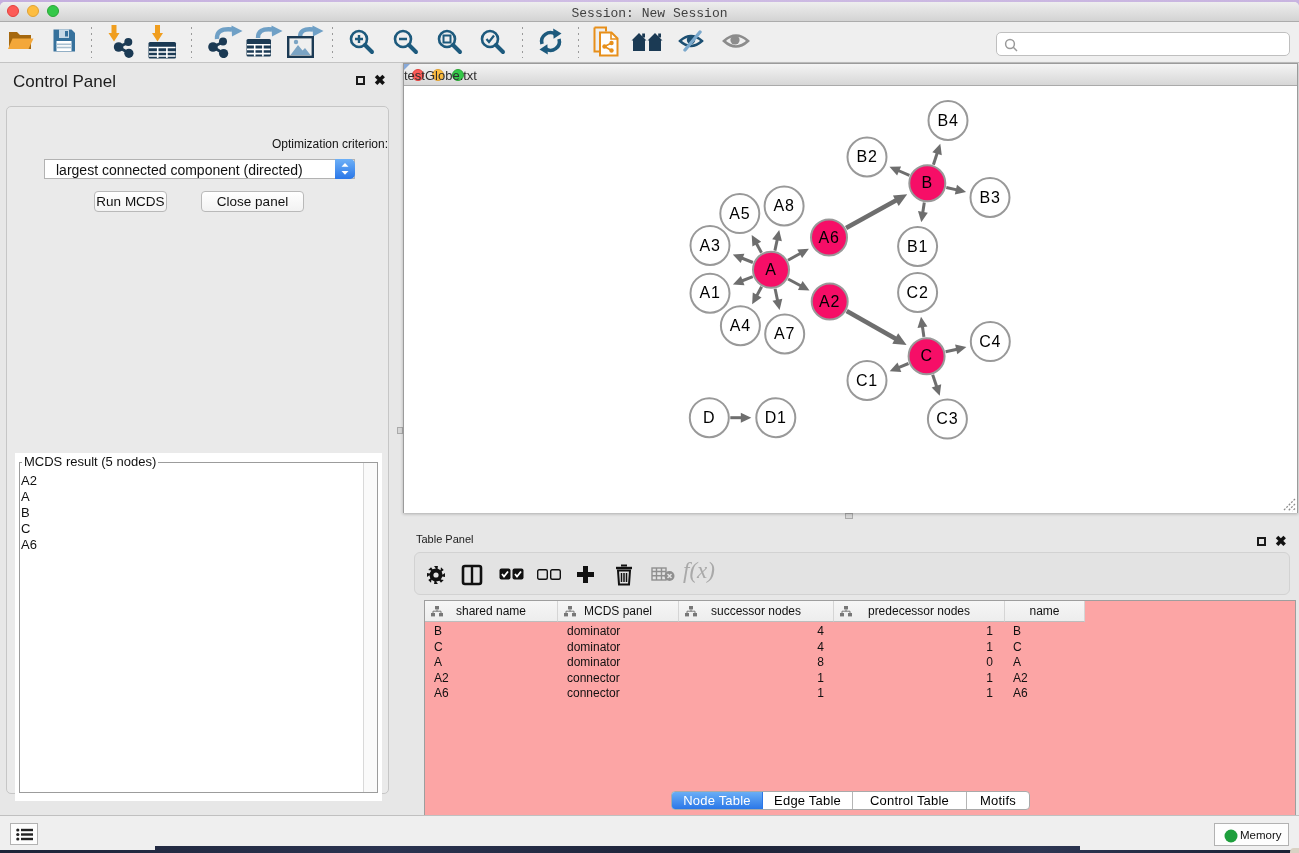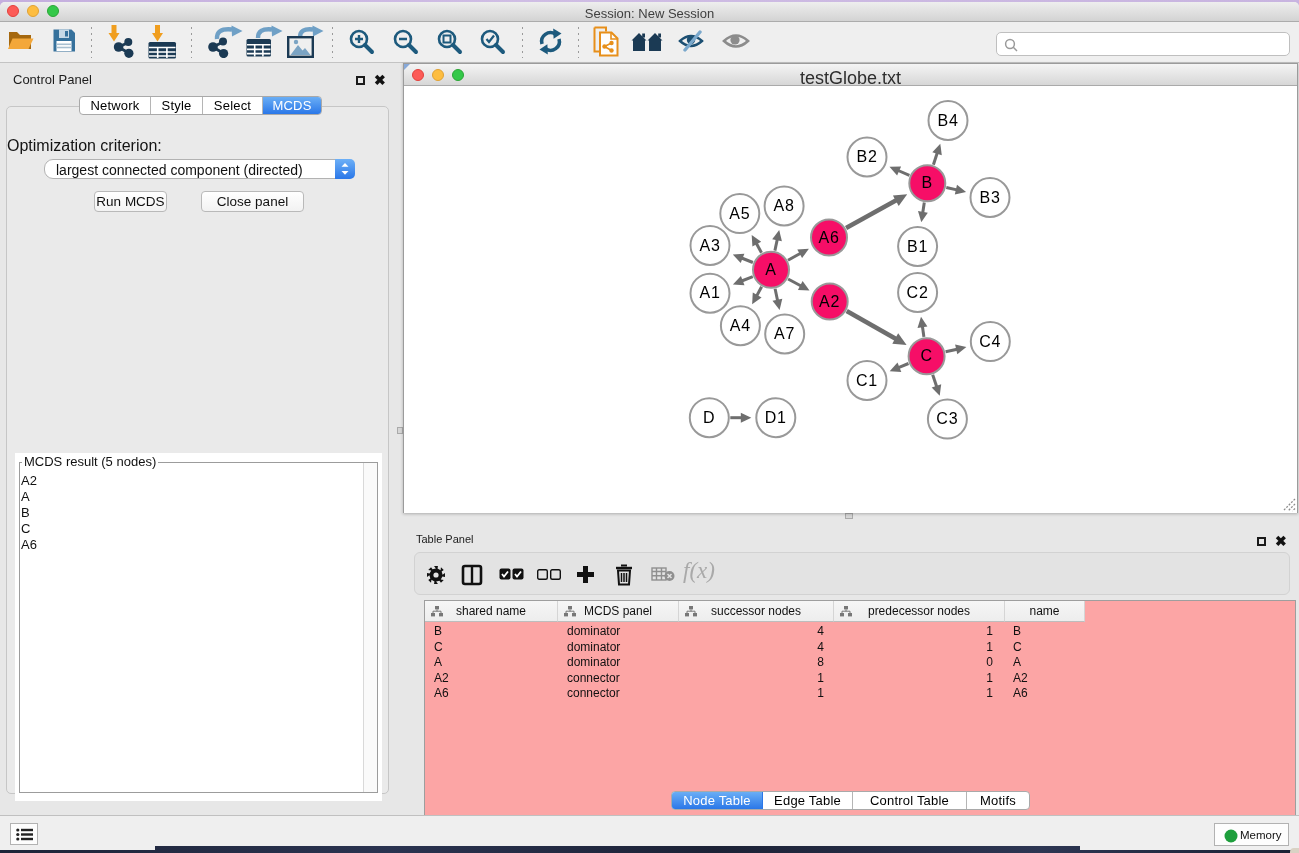--- a/index.html
+++ b/index.html
@@ -10,74 +10,74 @@
   background:linear-gradient(90deg,#c4aede 0%,#cfbde4 40%,#c8b4e0 100%); }
 #wallpaper-bottom { position:absolute; left:0; top:846px; width:1299px; height:7px;
   background:linear-gradient(90deg,#1d2438,#2a3350 30%,#1c2236 55%,#2d3653 80%,#1a2134); }
 #wb-patch-l { position:absolute; left:0; top:846px; width:155px; height:3.5px; background:#efefef; }
 #wb-patch-r { position:absolute; left:1080px; top:846px; width:219px; height:3.5px; background:#efefef; }
 #wb-wedge { position:absolute; left:1290px; top:848px; width:9px; height:5px; background:#d9d2c4; border-radius:4px 0 0 0; }
 #appwin { position:absolute; left:0; top:2px; width:1299px; height:844px;
   background:#e7e7e7; border-radius:5px 5px 0 0; overflow:hidden; }
 
 #titlebar { position:absolute; left:0; top:0; width:100%; height:20px;
-  background:linear-gradient(#eeeeee,#d3d3d3); border-bottom:1px solid #acacac; }
+  background:linear-gradient(#eeeeee,#d3d3d3); border-bottom:1px solid #acacac;font-family:Liberation Mono, monospace; }
 #titlebar .title { position:absolute; left:0; right:0; top:4px; text-align:center;
   font-size:13px; color:#404040; }
 .tl { position:absolute; top:3px; width:12px; height:12px; border-radius:50%; }
 .tl.r { background:#fc5b57; border:1px solid #e2403c; }
 .tl.y { background:#fdbd40; border:1px solid #e0a133; }
 .tl.g { background:#34c849; border:1px solid #2aa636; }
 
 #toolbar { position:absolute; left:0; top:20px; width:100%; height:41px; background:#efefef;
   border-bottom:1px solid #c3c3c3; }
 .tsep { position:absolute; top:5px; height:31px; width:1px;
   background-image:linear-gradient(#9a9a9a 33%, rgba(0,0,0,0) 0%);
   background-size:1px 6px; }
 .ticon { position:absolute; top:29px; }
 #searchbox { position:absolute; left:996px; top:10px; width:294px; height:24px;
   background:#fff; border:1px solid #bfbfbf; border-radius:5px; }
 #searchbox svg { position:absolute; left:7px; top:5px; }
 
 #cpanel { position:absolute; left:0; top:61px; width:395px; height:752px; background:#e7e7e7; }
-#cpanel .ptitle { position:absolute; left:13px; top:9px; font-size:13px; color:#1c1c1c; }
+#cpanel .ptitle { position:absolute; left:13px; top:9px; font-size:17px; color:#1c1c1c; }
 .winbtns { position:absolute; }
 .fl-sq { display:inline-block; width:9px; height:9px; border:2px solid #1a1a1a; margin-right:9px; }
 .fl-x { display:inline-block; font-size:14px; font-weight:bold; color:#111; }
 
 .seg { position:absolute; z-index:6; display:flex; height:19px; border:1px solid #a9a9a9; border-radius:4px;
   background:#fff; overflow:hidden; font-size:13px; }
 .seg .s { padding:0; text-align:center; line-height:18px; color:#000; letter-spacing:0.2px; border-right:1px solid #b5b5b5; }
 .seg .s:last-child { border-right:none; }
 .seg .s.sel { background:linear-gradient(#6aaef5,#2a77e8); color:#fff; border-right-color:#2a77e8; }
 #tabcontent { position:absolute; left:6px; top:43px; width:383px; height:688px;
   background:#eaeaea; border:1px solid #c6c6c6; border-radius:5px; }
-#optlabel { position:absolute; left:0; width:100%; top:30px; text-align:left; font-size:16px; color:#141414; }
+#optlabel { position:absolute; left:0; width:100%; top:30px; text-align:right; font-size:12px; color:#141414; }
 #dropdown { position:absolute; left:37px; top:52px; width:311px; height:20px; background:#fff;
-  border:1px solid #b2b2b2; border-radius:9px; }
+  border:1px solid #b2b2b2; border-radius:0; }
 #dropdown .txt { position:absolute; left:11px; top:2px; font-size:14px; color:#111; }
 #dropdown .cap { position:absolute; right:-1px; top:-1px; width:20px; height:20px;
   background:linear-gradient(#6db0f7,#2a77e8); border-radius:0 5px 5px 0; }
 .btn { position:absolute; height:21px; background:linear-gradient(#ffffff,#f2f2f2); border:1px solid #b9b9b9;
   border-radius:4px; font-size:13.5px; color:#111; text-align:center; line-height:19px; }
 
 #resultbox { position:absolute; left:8px; top:346px; width:367px; height:348px; background:#fff; }
 #resultbox .legend { position:absolute; left:7px; top:1px; font-size:13px; color:#111; background:#fff; padding:0 2px; }
 #resultbox .frame { position:absolute; left:4px; top:9px; right:4px; bottom:8px; border:1px solid #9c9c9c; }
 #resultbox .sbar { position:absolute; right:5px; top:10px; width:14px; bottom:9px;
   background:#fafafa; border-left:1px solid #d9d9d9; }
 #resultbox .items { position:absolute; left:6px; top:20px; font-size:13px; color:#111; line-height:16px; }
 
 #rightside { position:absolute; left:395px; top:61px; width:904px; height:752px; background:#e7e7e7; }
 
 #netwin { position:absolute; left:8px; top:0px; width:895px; height:450px;
   border:1px solid #9b9b9b; background:#fff; box-shadow:0 1px 3px rgba(0,0,0,0.25); }
 #nettitle { position:absolute; left:0; top:0; width:100%; height:22px;
   background:linear-gradient(#f4f4f4,#d7d7d7); border-bottom:1px solid #aaa; }
-#nettitle .title { position:absolute; left:0; right:0; top:4px; text-align:center; font-size:18px; color:#2e2e2e; }
+#nettitle .title { position:absolute; left:0; right:0; top:4px; font-size:13px; color:#2e2e2e; }
 #netcanvas { position:absolute; left:0; top:22px; width:893px; height:427px; background:#fff; }
 
 #tpanel { position:absolute; left:0; top:454px; width:904px; height:269px; }
 #tpanel .ptitle { position:absolute; left:21px; top:16px; font-size:11px; color:#1c1c1c; }
 #ttoolbar { position:absolute; left:19px; top:35px; width:876px; height:43px;
   background:#e3e3e3; border:1px solid #d2d2d2; border-radius:6px; }
 #ttable { position:absolute; left:29px; top:83px; width:872px; height:224px; background:#fca5a5;
   border:1px solid #9e9e9e; border-bottom:1px solid #8c8c8c; }
 .th { position:absolute; top:0; height:21px; background:linear-gradient(#f6f6f6,#ededed);
   border-right:1px solid #d5d5d5; border-bottom:1px solid #bdbdbd; font-size:12px; color:#111; }
@@ -229,26 +229,20 @@
     <svg width="14" height="14" viewBox="0 0 14 14">
       <circle cx="6" cy="6" r="4.4" fill="none" stroke="#9a9a9a" stroke-width="1.5"></circle>
       <path d="M9.3 9.3 L13 13" stroke="#9a9a9a" stroke-width="1.5"></path>
     </svg>
   </div>
 </div>
 <div id="cpanel">
   <div class="ptitle">Control Panel</div>
   <div class="winbtns" style="left:356px;top:8px">
     <span class="fl-sq"></span><span class="fl-x">✖</span>
-  </div>
-  <div class="seg" style="left:79px;top:33px;width:243px">
-    <div class="s" style="width:71px">Network</div>
-    <div class="s" style="width:52px">Style</div>
-    <div class="s" style="width:60px">Select</div>
-    <div class="s sel" style="width:58px">MCDS</div>
   </div>
   <div id="tabcontent">
     <div id="optlabel">Optimization criterion:</div>
     <div id="dropdown">
       <div class="txt">largest connected component (directed)</div>
       <div class="cap">
         <svg width="20" height="20" viewBox="0 0 20 20">
           <path d="M6.5 7.8 L10 4 L13.5 7.8 Z" fill="#fff"></path>
           <path d="M6.5 12 L10 15.8 L13.5 12 Z" fill="#fff"></path>
         </svg>

